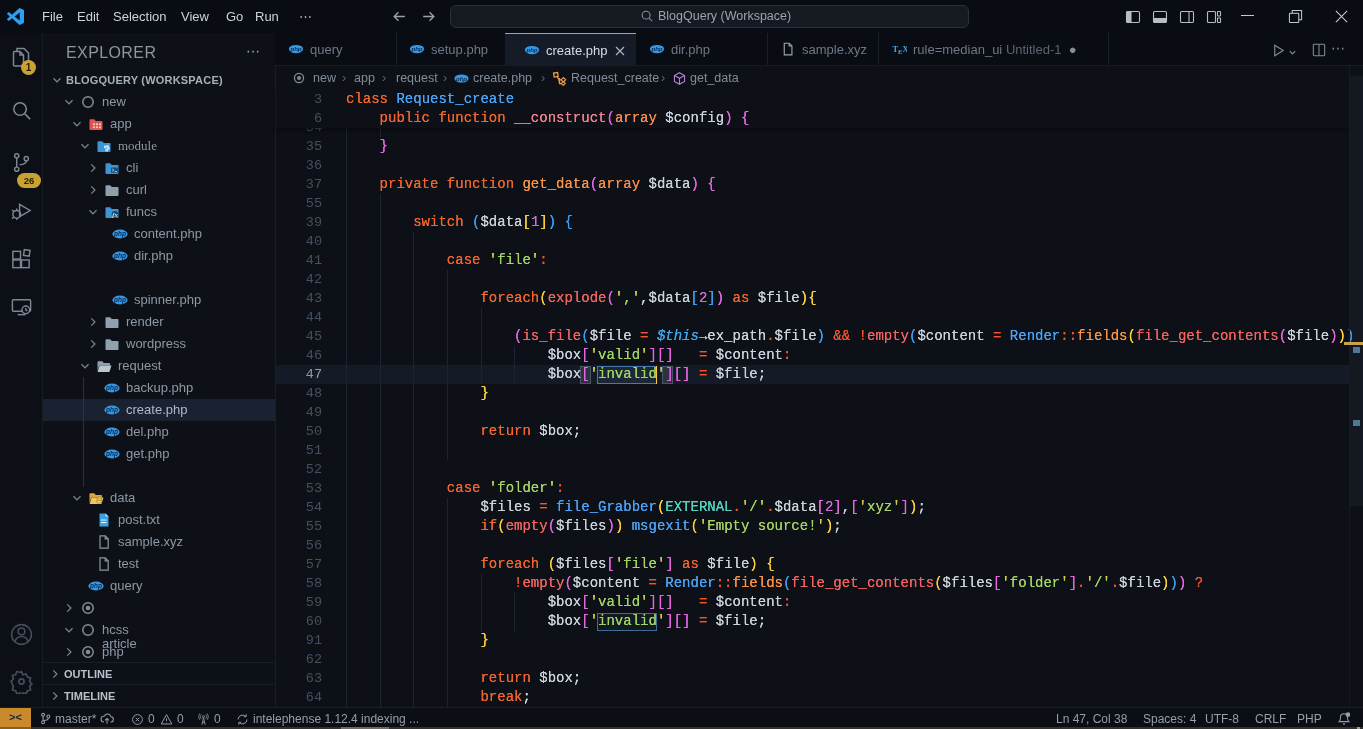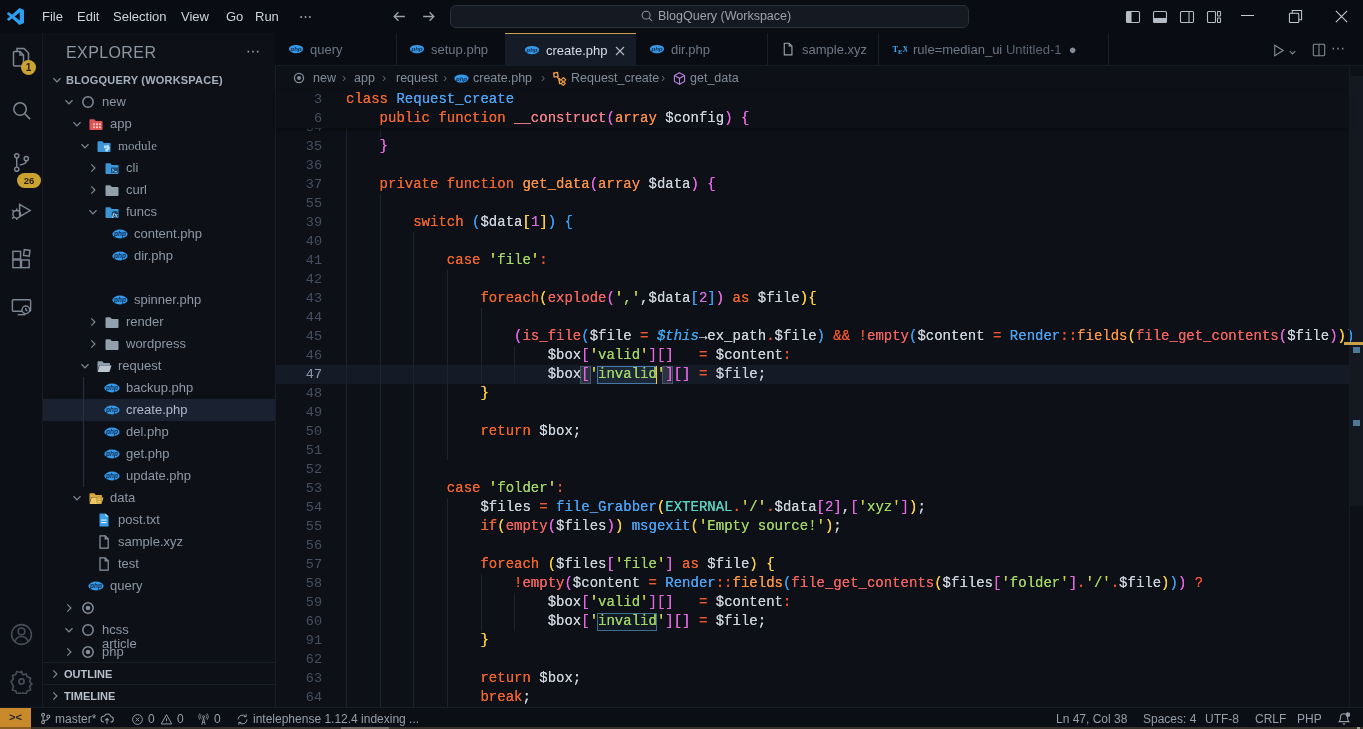--- a/index.html
+++ b/index.html
@@ -284,27 +284,20 @@
           <text x="8" y="10.3" font-size="6.5" font-style="italic" font-weight="bold" fill="#0d2b50" text-anchor="middle" font-family="Liberation Sans,sans-serif">php</text>
         </svg>
 <div class="lbl" style="left:83px;">del.php</div>
 </div>
 <div class="trow" style="top:410px;">
 <svg class="ticon" style="left:61px" viewBox="0 0 16 16">
           <ellipse cx="8" cy="8" rx="7.6" ry="4.4" fill="#3598e6"></ellipse>
           <text x="8" y="10.3" font-size="6.5" font-style="italic" font-weight="bold" fill="#0d2b50" text-anchor="middle" font-family="Liberation Sans,sans-serif">php</text>
         </svg>
 <div class="lbl" style="left:83px;">get.php</div>
-</div>
-<div class="trow" style="top:432px;">
-<svg class="ticon" style="left:61px" viewBox="0 0 16 16">
-          <ellipse cx="8" cy="8" rx="7.6" ry="4.4" fill="#3598e6"></ellipse>
-          <text x="8" y="10.3" font-size="6.5" font-style="italic" font-weight="bold" fill="#0d2b50" text-anchor="middle" font-family="Liberation Sans,sans-serif">php</text>
-        </svg>
-<div class="lbl" style="left:83px;">update.php</div>
 </div>
 <div class="trow" style="top:454px;">
 <svg class="chev" style="left:27px" viewBox="0 0 16 16" fill="none" stroke="#7d8693" stroke-width="1.4">
           <path d="M4 6l4 4.2L12 6"></path>
         </svg>
 <svg class="ticon" style="left:45px" viewBox="0 0 16 16">
           <path fill="#d9a93f" d="M1.5 4.3c0-.5.4-1 1-1h3.7L7.8 5h5.2c.6 0 1 .4 1 1v1.5H3.2L1.5 13z"></path>
           <path fill="#edc765" d="M3.6 7.5h11.9L13.4 14H1.6z"></path>
           <g fill="#f3d579" stroke="#a97c18" stroke-width="0.7">
             <ellipse cx="11.2" cy="8.2" rx="2.6" ry="1.3"></ellipse>

